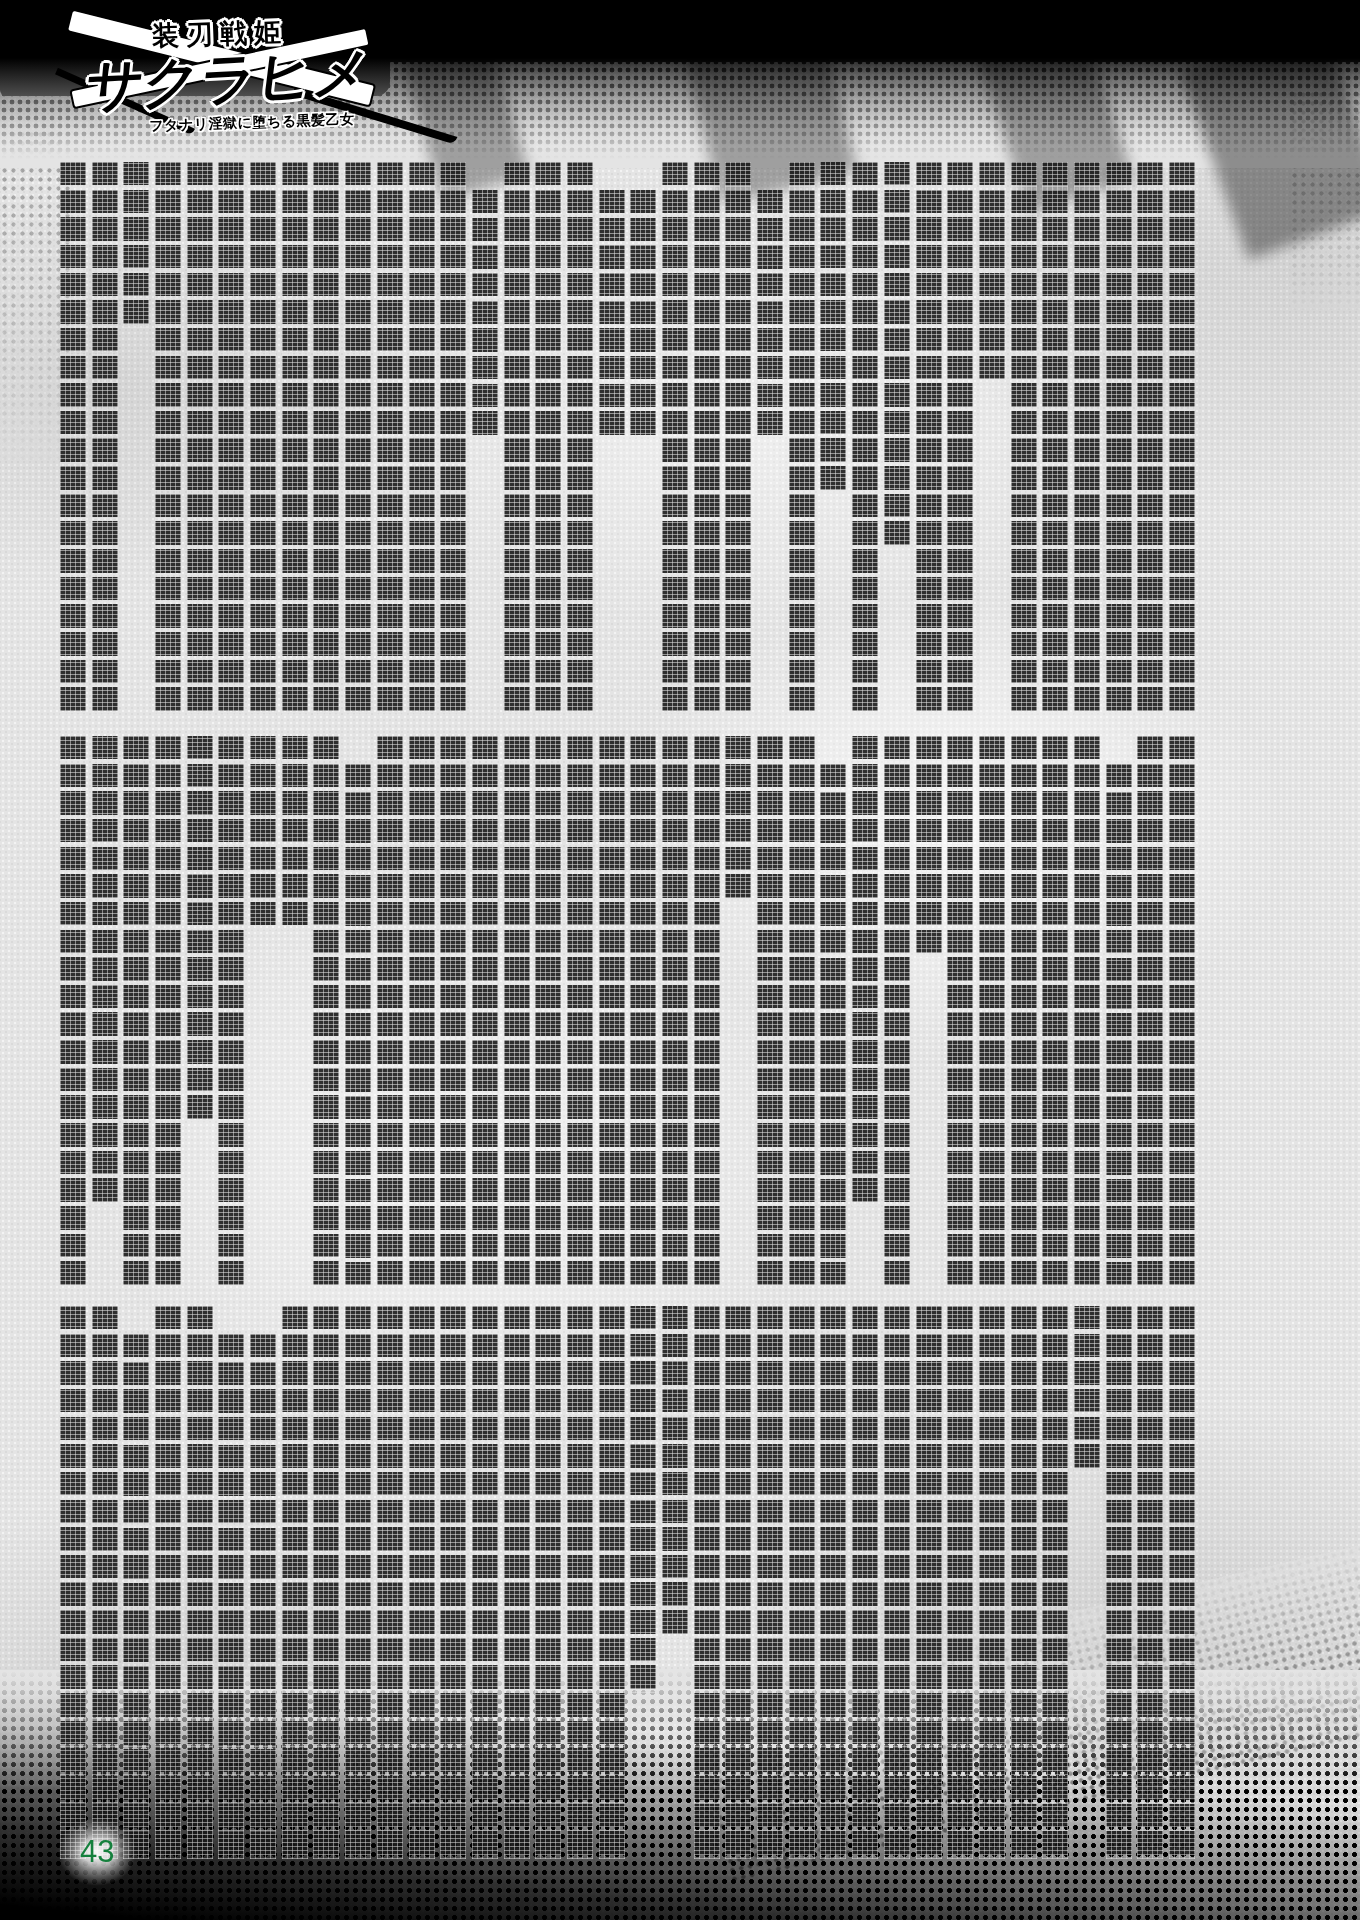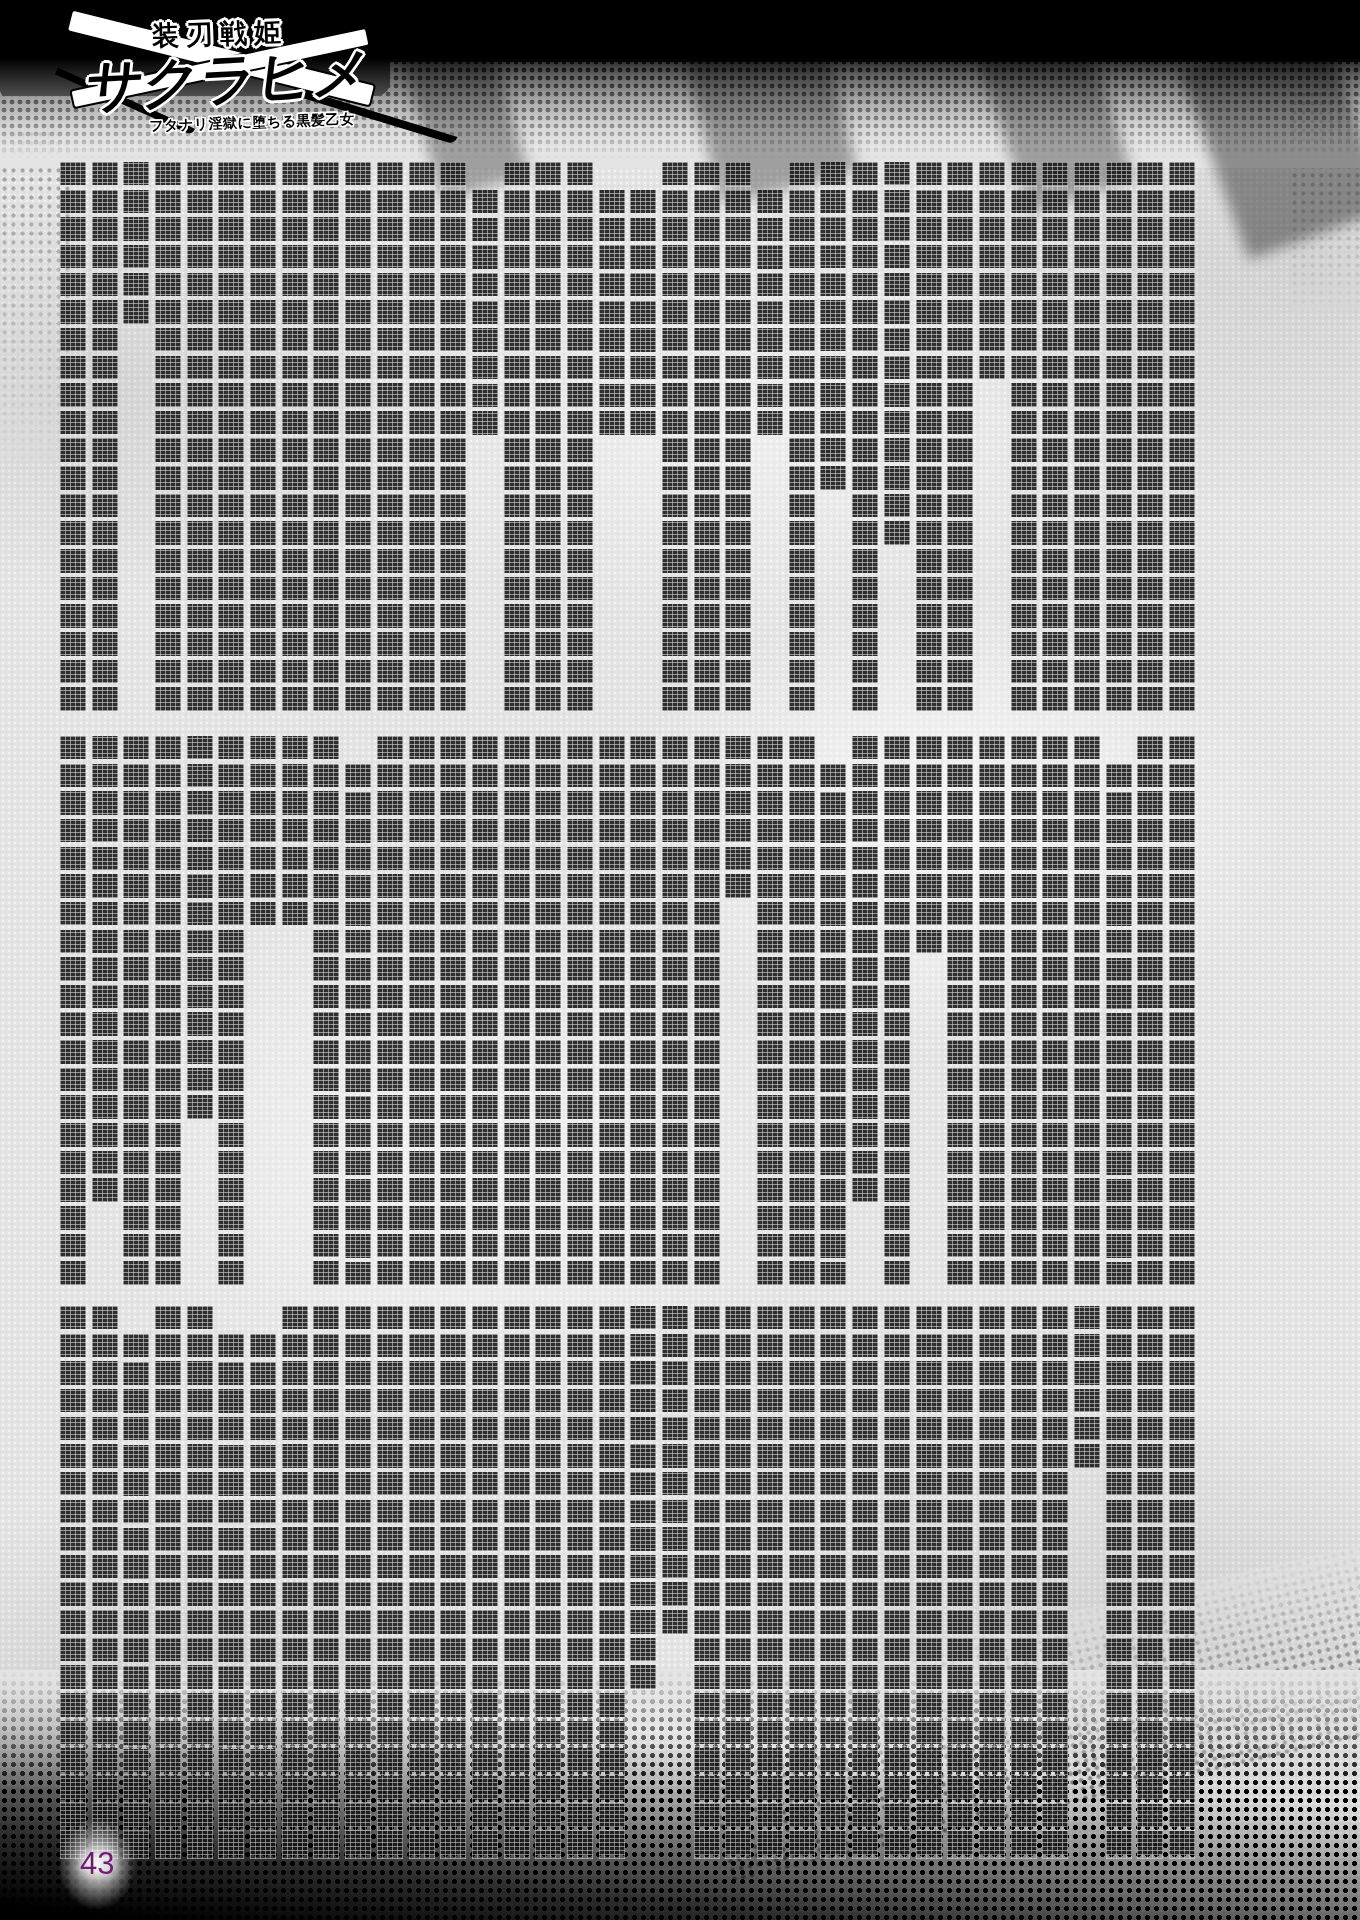--- a/index.html
+++ b/index.html
@@ -117,22 +117,22 @@
     width:26px; flex:0 0 26px; opacity:.88;
     background-image:
       repeating-linear-gradient(0deg,  rgba(232,232,232,.55) 0 1px, rgba(232,232,232,0) 1px 4px),
       repeating-linear-gradient(90deg, rgba(232,232,232,.50) 0 1px, rgba(232,232,232,0) 1px 5px),
       repeating-linear-gradient(180deg, #161616 0 23.5px, rgba(0,0,0,0) 23.5px 27.65px);
   }
 
   
   .pageno{
     position:absolute; left:70px; top:1830px; z-index:3;
-    font-family:"Liberation Sans", sans-serif; font-size:31px; color:#701a75;
-    padding:16px 10px;
+    font-family:"Liberation Sans", sans-serif; font-size:31px; color:#15803d;
+    padding:4px 10px;
     text-shadow:0 0 10px #fff, 0 0 14px #fff, 0 0 20px rgba(255,255,255,.9);
   }
   .pageno::before{
     content:""; position:absolute; inset:-12px; z-index:-1; border-radius:50%;
     background:radial-gradient(closest-side, rgba(255,255,255,.95), rgba(255,255,255,0));
   }
 </style>
 </head>
 <body>
 

